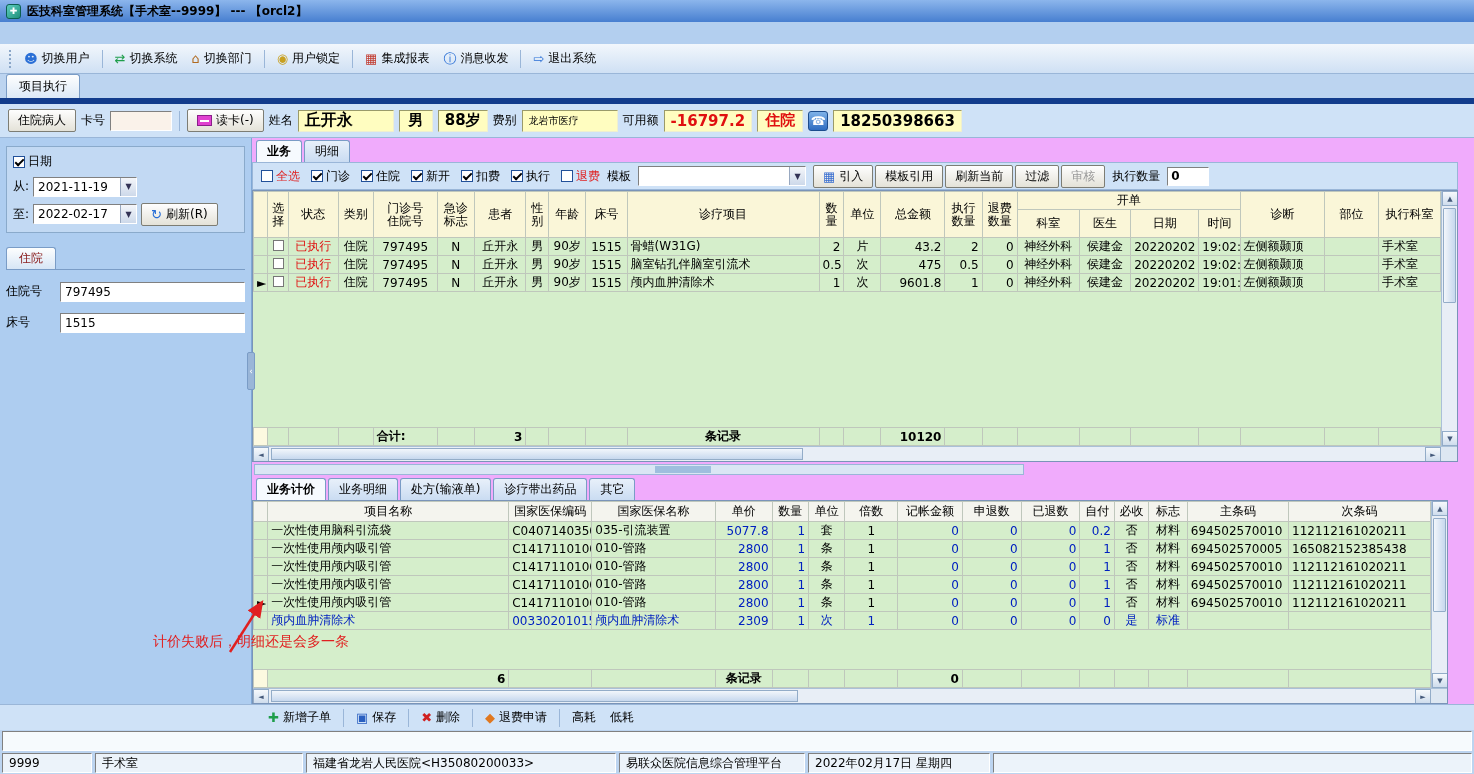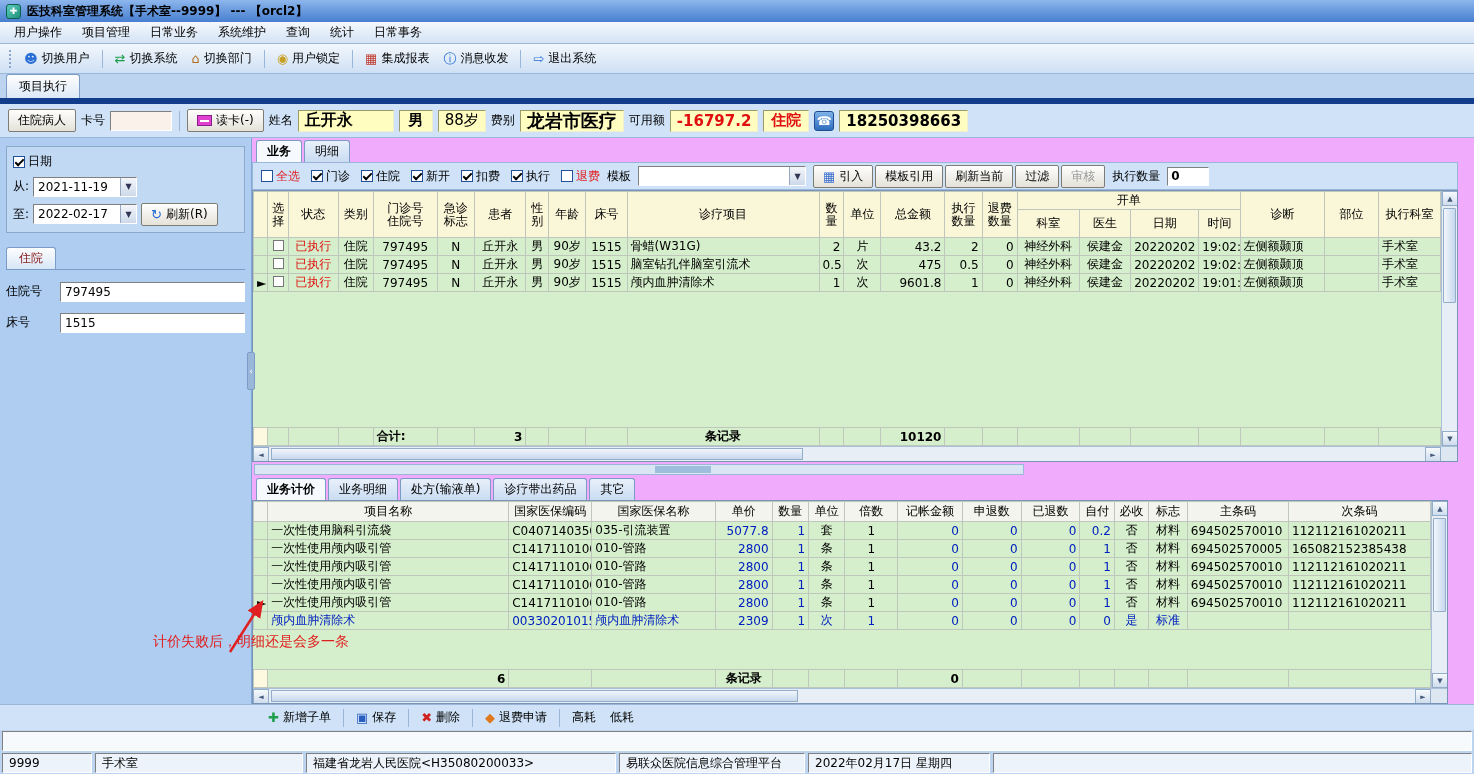--- a/index.html
+++ b/index.html
@@ -26,22 +26,22 @@
 .btn.disabled{color:#9a9a9a}
 .plabel{font-size:12px;white-space:nowrap}
 .sunken{background:#fff;border:1px solid;border-color:#808080 #fff #fff #808080}
 .cardfield{width:62px;height:20px;background:#faf2ea}
 .vsep{width:1px;height:20px;background:#9ab6d8;margin:0 2px}
 .cardicon{width:15px;height:11px;background:#e040d0;border:1px solid #8a1f8a;position:relative;display:inline-block}
 .cardicon::after{content:"";position:absolute;left:2px;top:4px;right:2px;height:2px;background:#fff}
 .yfield{background:#fffdc0;border:1px solid;border-color:#9a9a6a #efefd0 #efefd0 #9a9a6a;padding:1px 6px;height:22px;display:flex;align-items:center;white-space:nowrap}
 .pf-name{font-size:16px;font-weight:bold;min-width:96px}
 .pf-sex{font-size:15px;font-weight:bold;min-width:34px;justify-content:center}
-.pf-age{font-size:15px;font-weight:normal;min-width:48px}
-.pf-fee{font-size:18px;font-weight:bold;min-width:96px}
+.pf-age{font-size:15px;font-weight:bold;min-width:48px}
+.pf-fee{font-size:10px;font-weight:normal;min-width:96px}
 .pf-quota{font-size:15px;font-weight:bold;color:#e01010;min-width:88px}
 .pf-status{font-size:15px;font-weight:bold;color:#e01010;min-width:46px;justify-content:center}
 .pf-phone{font-size:15px;font-weight:bold;min-width:128px}
 .phoneicon{width:20px;height:20px;background:linear-gradient(#7fb2e8,#2f6cc0);border:1px solid #1c4c8c;border-radius:3px;color:#fff;font-size:12px;display:flex;align-items:center;justify-content:center}
 
 .bodywrap{position:absolute;left:0;top:138px;right:0;bottom:70px;display:flex}
 .leftpanel{width:252px;background:#aecdf0;border-right:1px solid #7fa8d6;padding:8px 6px;position:relative;flex:none}
 .datebox{border:1px solid #8aaacb;background:#c2d9f3;padding:6px;margin-bottom:10px}
 .dbrow{display:flex;align-items:center;gap:4px;margin-top:6px}
 .combo{background:#fff;border:1px solid;border-color:#808080 #fff #fff #808080;height:20px;display:flex;align-items:center}
@@ -117,29 +117,20 @@
 </head>
 <body>
 
 <div class="app">
 
   <div class="titlebar">
     <span class="appicon">✚</span>
     <span>医技科室管理系统【手术室--9999】 --- 【orcl2】</span>
   </div>
 
-  <div class="menubar">
-      <div class="mitem">用户操作</div>
-      <div class="mitem">项目管理</div>
-      <div class="mitem">日常业务</div>
-      <div class="mitem">系统维护</div>
-      <div class="mitem">查询</div>
-      <div class="mitem">统计</div>
-      <div class="mitem">日常事务</div>
-    </div>
 
   <div class="toolbar">
     <span class="grip"></span>
     <span class="tbar-grp">
         <div class="tbtn">
           <span class="ticon" style="color: rgb(42, 111, 214);">☻</span>
           <span class="tlbl">切换用户</span>
         </div>
         <div class="tsep"></div>
         <div class="tbtn">

